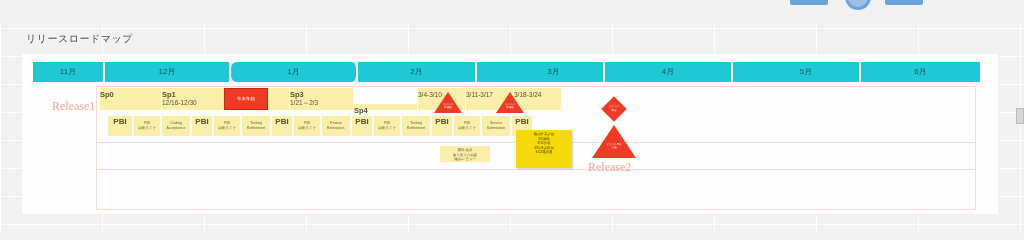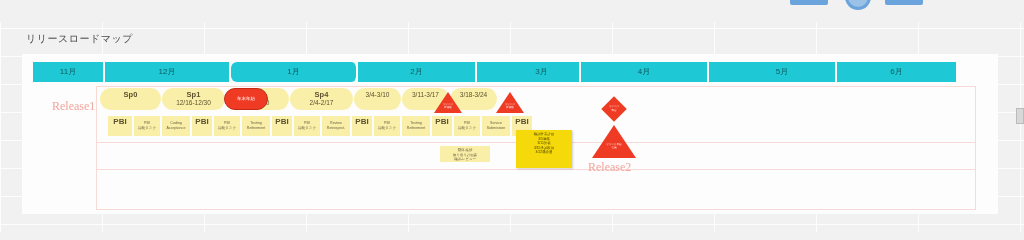--- a/index.html
+++ b/index.html
@@ -33,22 +33,22 @@
     position: absolute; left: 22px; top: 54px; width: 976px; height: 160px;
     background: #fdfdfd;
   }
   #months { position: absolute; left: 33px; top: 62px; height: 20px; display: flex; }
   .month {
     background: #1ec8d4; color: #0d5a60; font-size: 8px; text-align: center;
     line-height: 20px; border-right: 2px solid #fdfdfd;
   }
   #sprint-row { position: absolute; left: 100px; top: 88px; height: 22px; display: flex; }
   .sprint {
-    background: #faefa8; border-right: 1px solid #fdfdfd; text-align: center;
-    font-size: 6.5px; color: #5c5230; padding-top: 3px; line-height: 8px; border-radius: 11px;
+    background: #faefa8; border-right: 1px solid #fdfdfd; 
+    font-size: 6.5px; color: #5c5230; padding-top: 3px; line-height: 8px;
   }
   .sprint.alert { background: #ef3b24; color: #fff; border: 1px solid #c22a16; }
   .sprint .nm { font-weight: bold; font-size: 7.5px; }
   #pbi-row { position: absolute; left: 108px; top: 116px; height: 20px; display: flex; }
   .pbi {
     background: #faefa8; border-right: 2px solid #fdfdfd; text-align: center;
     font-size: 3.6px; color: #6b6240; line-height: 4.5px; padding-top: 5px;
   }
   .pbi.big { font-size: 8px; font-weight: bold; color: #5a5230; padding-top: 4px; }
   .tri {
@@ -97,39 +97,43 @@
 <div id="lanes-layer">
     <div class="lane" style="left: 96px; top: 86px; width: 880px; height: 84px;"></div>
     <div class="lane" style="left: 96px; top: 142px; width: 880px; height: 68px;"></div>
   </div>
 
 <div id="months">
     <div class="month" style="width: 72px;">11月</div>
     <div class="month" style="width: 126px;">12月</div>
     <div class="month" style="width: 127px; border-radius: 6px;">1月</div>
     <div class="month" style="width: 119px;">2月</div>
-    <div class="month" style="width: 104px; padding-left: 27px;">3月</div>
+    <div class="month" style="width: 128px; padding-left: 27px;">3月</div>
     <div class="month" style="width: 128px;">4月</div>
     <div class="month" style="width: 128px; padding-left: 20px;">5月</div>
     <div class="month" style="width: 121px;">6月</div>
   </div>
 
 <div id="sprint-row">
     <div class="sprint" style="width: 62px;">
       <div class="nm">Sp0</div>
     </div>
     <div class="sprint" style="width: 64px;">
       <div class="nm">Sp1</div>
       <div>12/16-12/30</div>
     </div>
     <div class="sprint" style="width: 64px;">
       <div class="nm">Sp2</div>
       <div>1/7-1/20</div>
     </div>
     <div class="sprint" style="width: 64px;">
+      <div class="nm">Sp3</div>
+      <div>1/21～2/3</div>
+    </div>
+    <div class="sprint" style="width: 64px; margin-top: 16px;">
       <div class="nm">Sp4</div>
       <div>2/4-2/17</div>
     </div>
     <div class="sprint" style="width: 48px;">
       <div>3/4-3/10</div>
     </div>
     <div class="sprint" style="width: 48px;">
       <div>3/11-3/17</div>
     </div>
     <div class="sprint" style="width: 48px;">

